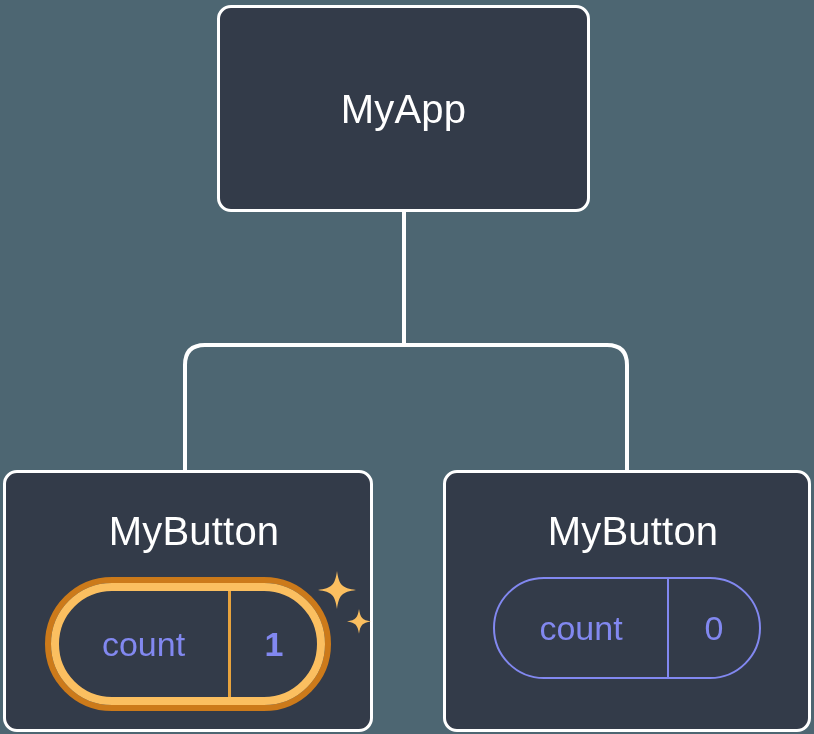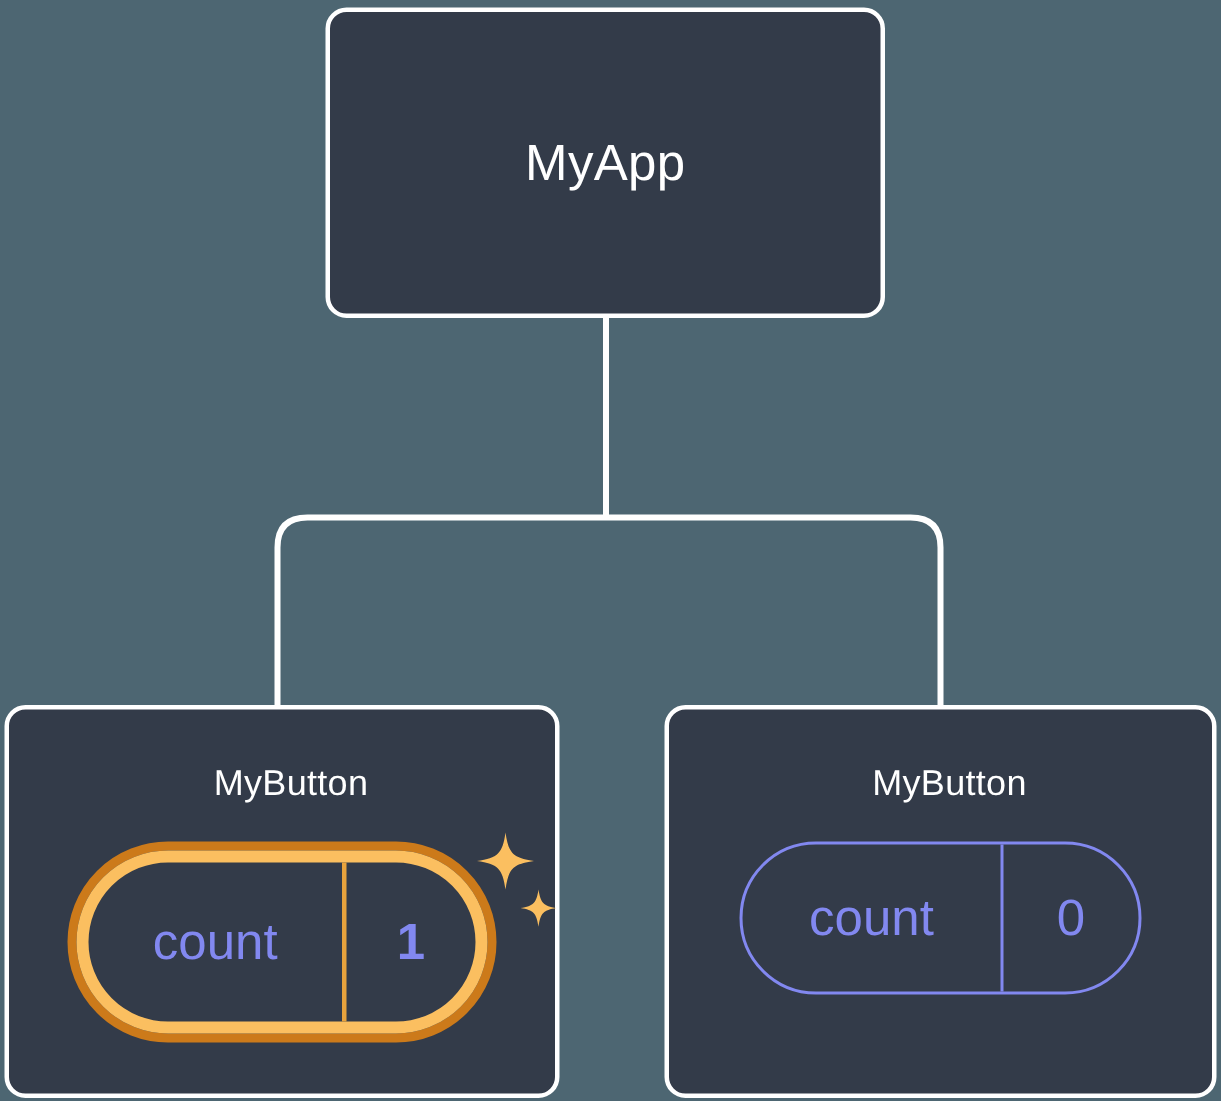--- a/index.html
+++ b/index.html
@@ -57,28 +57,28 @@
   .node-child-right {
     left: 443px;
     top: 470px;
     width: 368px;
     height: 262px;
     padding-top: 38px;
   }
 
   .node-title {
     color: #ffffff;
-    font-size: 34px;
+    font-size: 40px;
     font-weight: 400;
     letter-spacing: 0.2px;
     line-height: 1;
     white-space: nowrap;
   }
   .node-child-left .node-title,
-  .node-child-right .node-title { font-size: 24px; margin-left: 12px; }
+  .node-child-right .node-title { font-size: 40px; margin-left: 12px; }
 
   
   .pill-wrap {
     position: relative;
     margin-top: 26px;
     display: flex;
     align-items: center;
     justify-content: center;
   }
 

